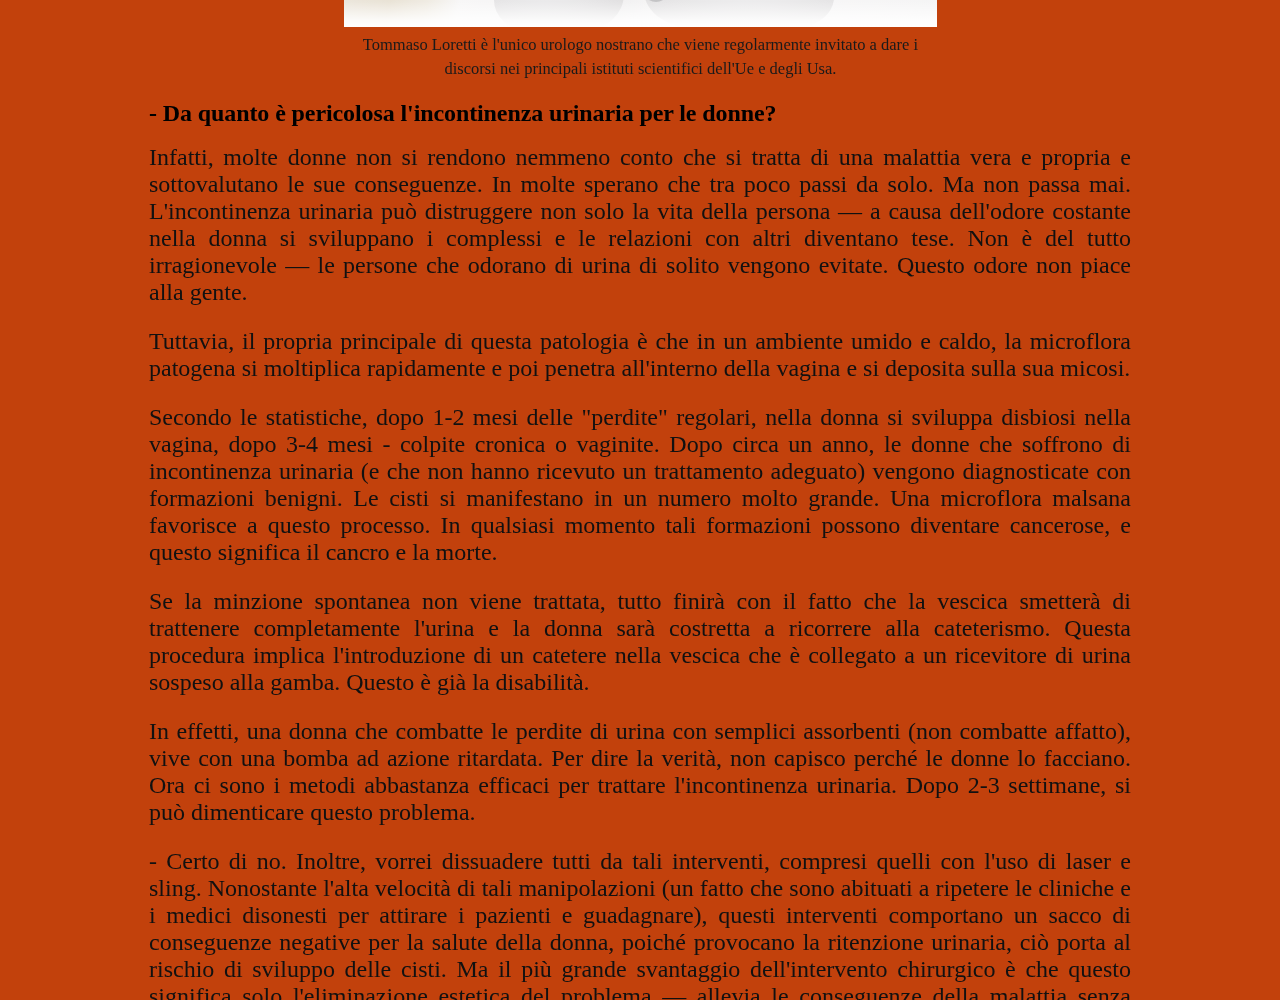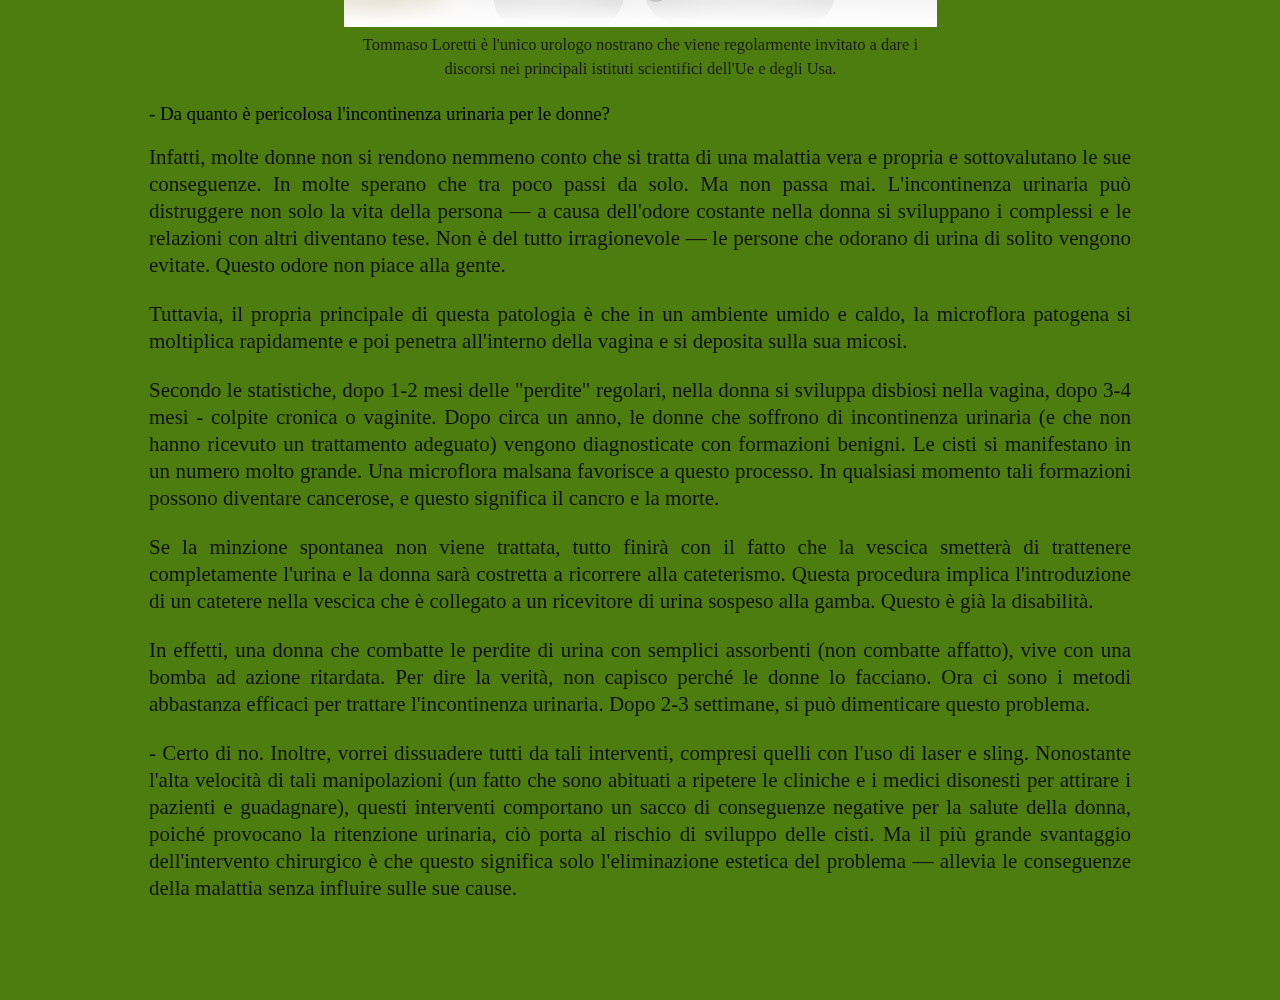--- a/index.html
+++ b/index.html
@@ -12,21 +12,21 @@
     height: 1000px;
     overflow: hidden;
     font-family: "Liberation Serif", "DejaVu Serif", serif;
     color: #000000;
   }
 
   .page {
     position: relative;
     width: 1280px;
     height: 1000px;
-    background: #4d7c0f;
+    background: #c2410c;
   }
 
   
   .figure {
     position: absolute;
     left: 344px;
     top: -210px;
     width: 593px;
     height: 237px;
     overflow: hidden;
@@ -94,34 +94,34 @@
 
   
   .article {
     position: absolute;
     left: 149px;
     top: 100px;
     width: 982px;
   }
 
   .q-heading {
-    font-weight: normal;
-    font-size: 19px;
+    font-weight: bold;
+    font-size: 24px;
     line-height: 27px;
     margin: 0 0 17px 0;
     color: #000000;
     letter-spacing: -0.1px;
   }
   .q-heading.second {
     margin-top: 26px;
   }
 
   p.body {
     margin: 0 0 22px 0;
-    font-size: 21px;
+    font-size: 24px;
     line-height: 27px;
     text-align: justify;
     text-justify: inter-word;
     color: #111111;
     hyphens: none;
   }
   p.body:last-child {
     margin-bottom: 0;
   }
   p.body.nojust {

